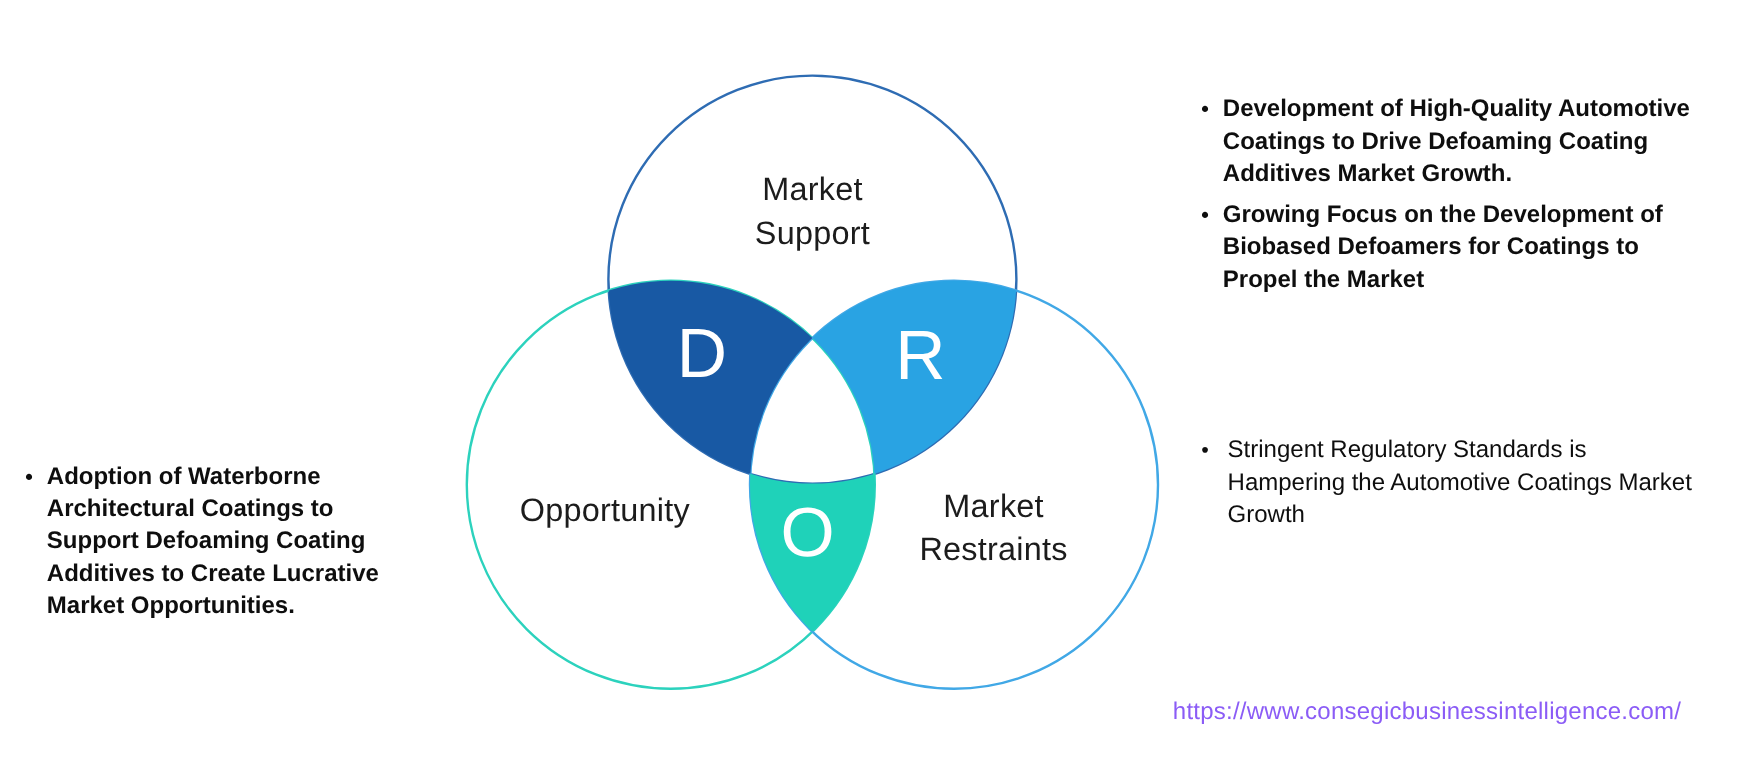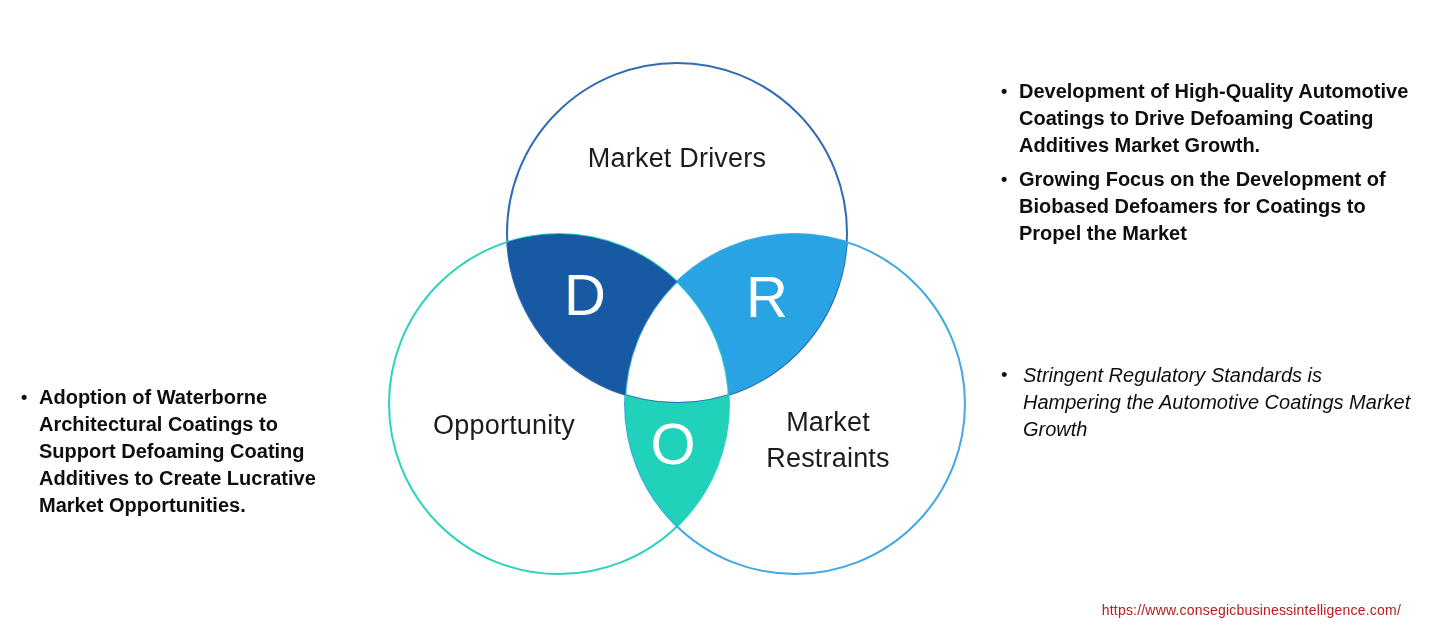--- a/index.html
+++ b/index.html
@@ -49,30 +49,29 @@
     content: "\2022";
     position: absolute;
     left: 1px;
     top: 0;
     font-size: 18px;
     color: #0e0e0e;
   }
   .left-block  { left: 20px;  top: 384px; width: 330px; font-weight: bold; }
   .topright-block { left: 1000px; top: 78px; width: 412px; font-weight: bold; }
   .botright-block { left: 1000px; top: 362px; width: 416px; }
-  .botright-block li { padding-left: 23px; font-style: italic; }
+  .botright-block li { padding-left: 23px; }
 
   .source-url {
     position: absolute;
     right: 52px;
     top: 582px;
-    font-size: 14px;
-    color: #b91c1c;
+    font-size: 20px;
+    color: #8b5cf6;
     letter-spacing: 0.2px;
-    margin-top: 20px;
   }
 </style>
 </head>
 <body>
 
 <div class="canvas">
 
   <svg class="venn-svg" width="1453" height="633" viewBox="0 0 1453 633">
     <defs>
       <clipPath id="clip-top">
@@ -108,21 +107,21 @@
 
     <g clip-path="url(#clip-top)" mask="url(#not-left)">
       <circle cx="795" cy="404" r="170" fill="#29a3e3"></circle>
     </g>
 
     <g clip-path="url(#clip-left)" mask="url(#not-top)">
       <circle cx="795" cy="404" r="170" fill="#1fd2b9"></circle>
     </g>
   </svg>
 
-  <div class="venn-label" style="left: 587px; top: 140px; width: 180px;">Market Drivers</div>
+  <div class="venn-label" style="left: 587px; top: 140px; width: 180px;">Market Support</div>
   <div class="venn-label" style="left: 404px; top: 407px; width: 200px;">Opportunity</div>
   <div class="venn-label" style="left: 728px; top: 404px; width: 200px;">Market Restraints</div>
 
   <div class="venn-letter" style="left: 535px; top: 264px;">D</div>
   <div class="venn-letter" style="left: 717px; top: 266px;">R</div>
   <div class="venn-letter" style="left: 623px; top: 413px;">O</div>
 
   <ul class="bullet-block left-block">
     <li>Adoption of Waterborne Architectural Coatings to Support Defoaming Coating Additives to Create Lucrative Market Opportunities.</li>
   </ul>

